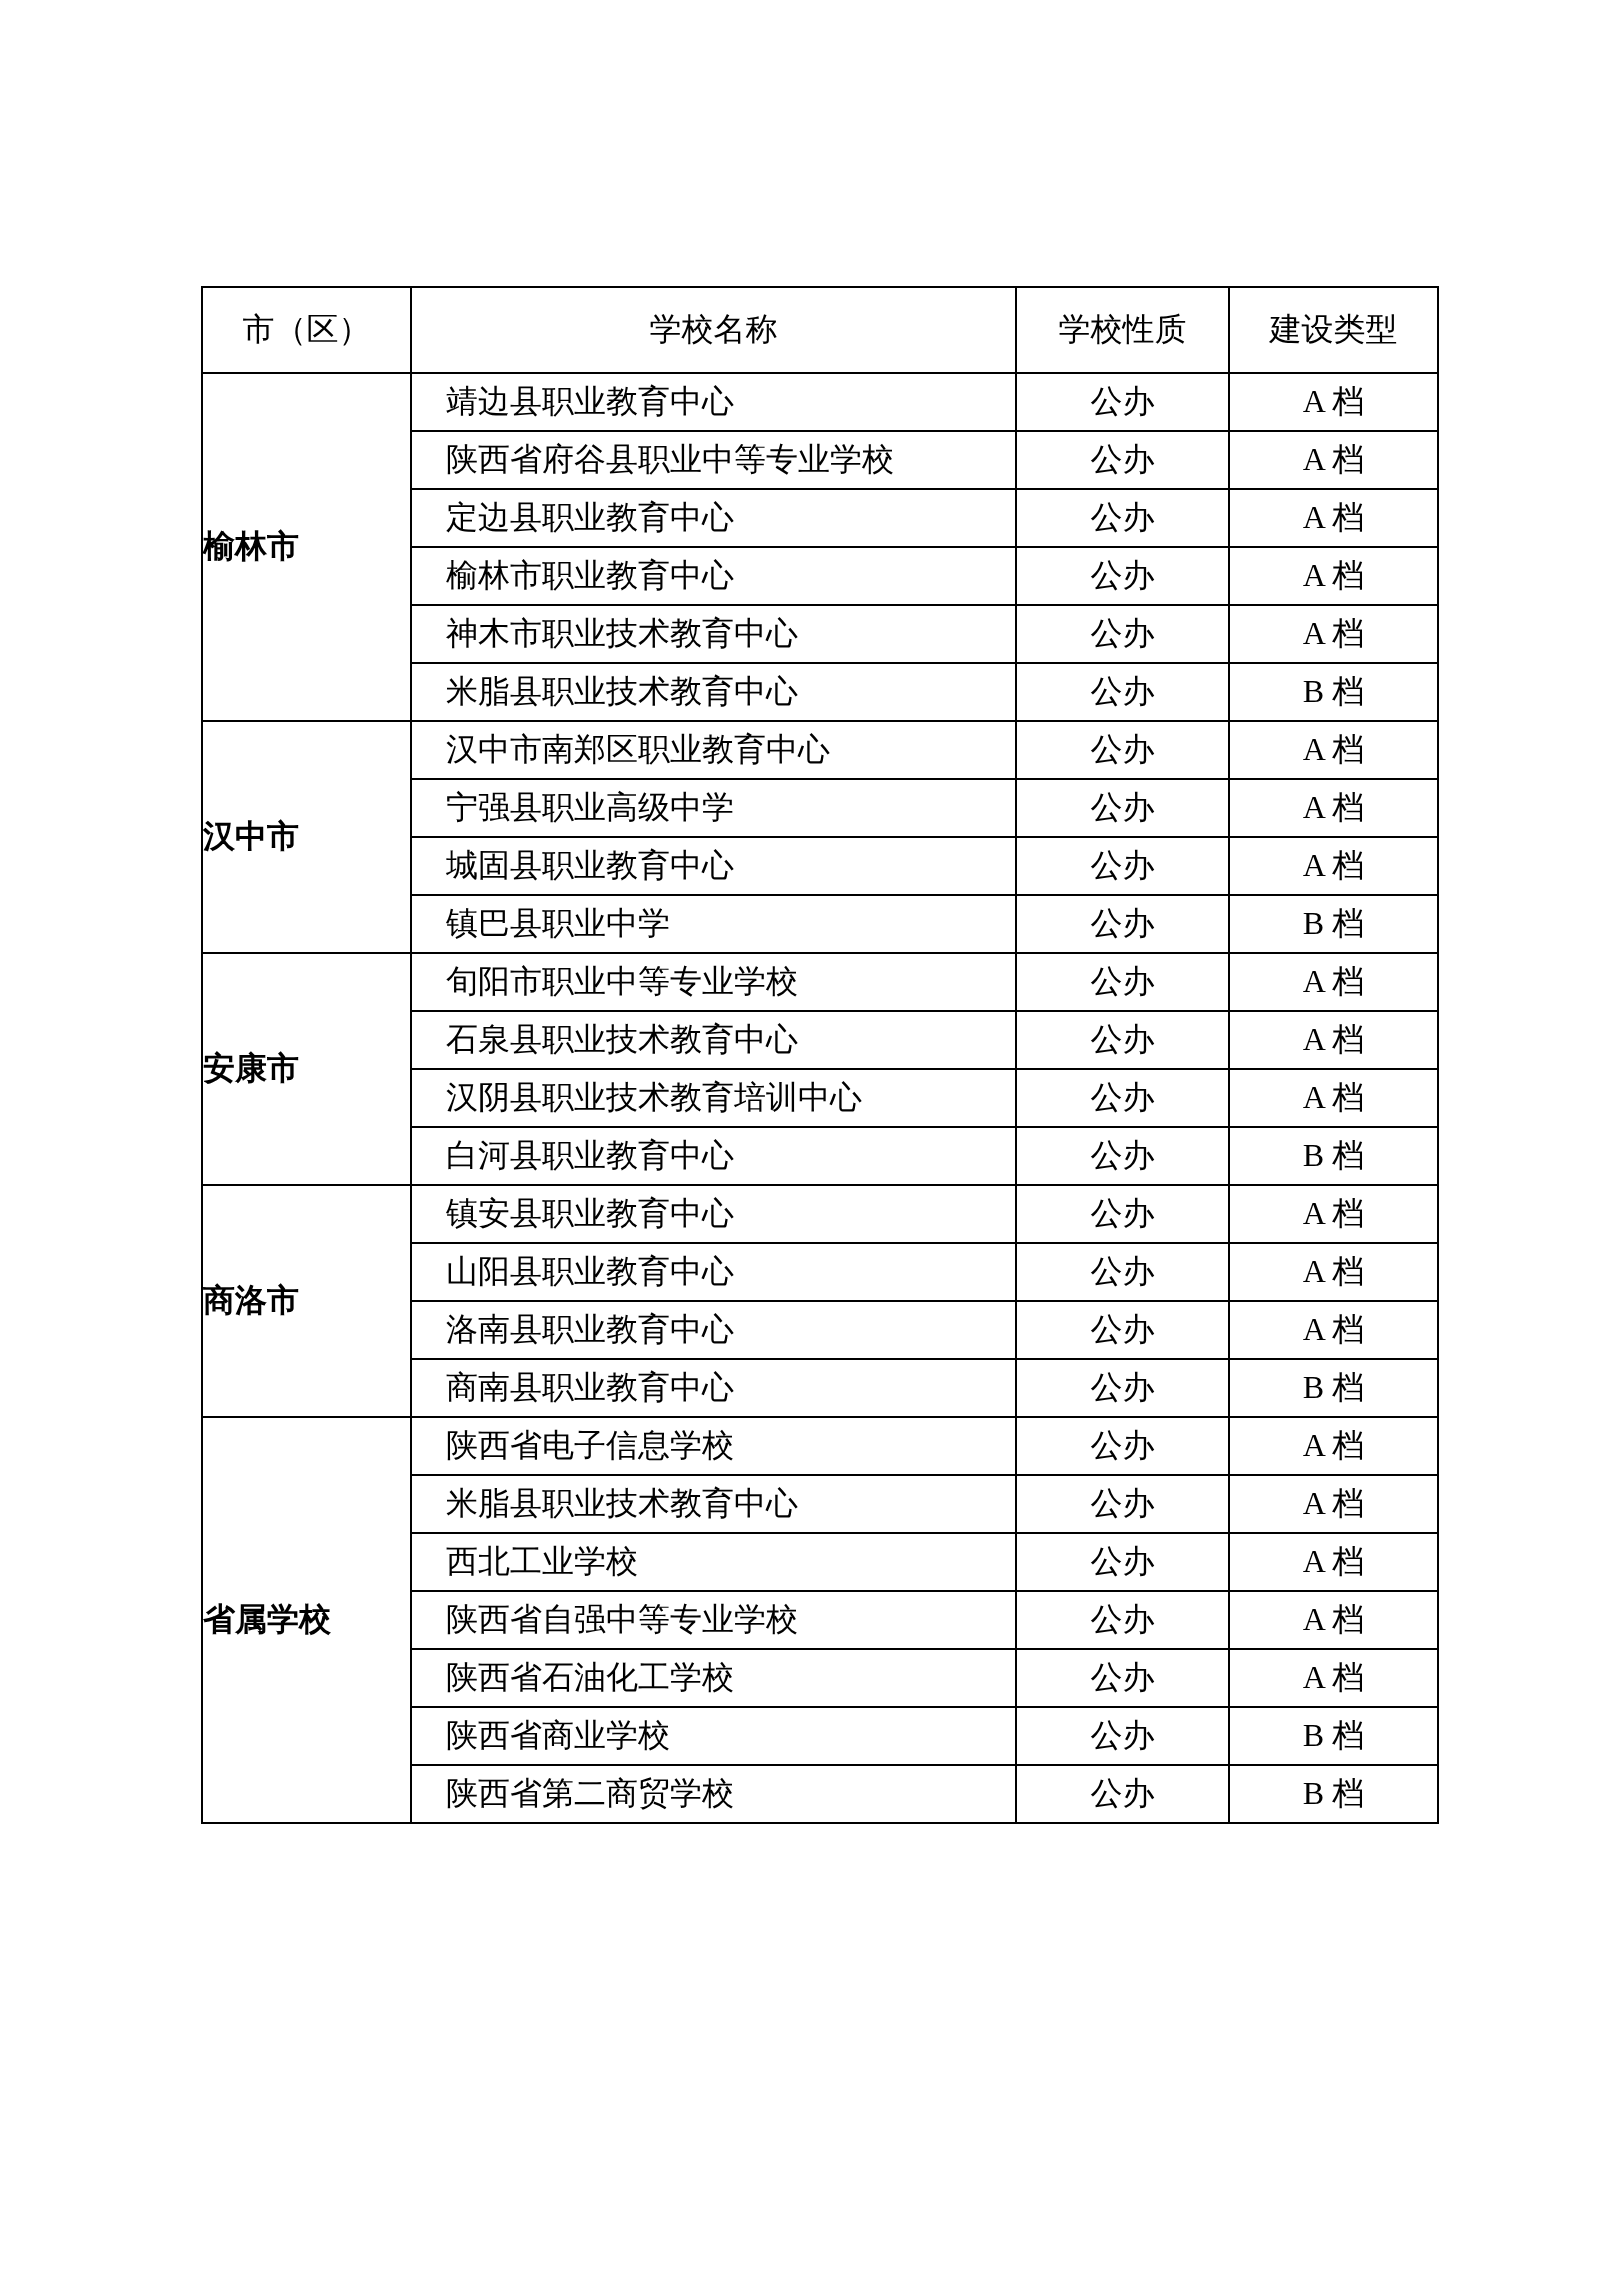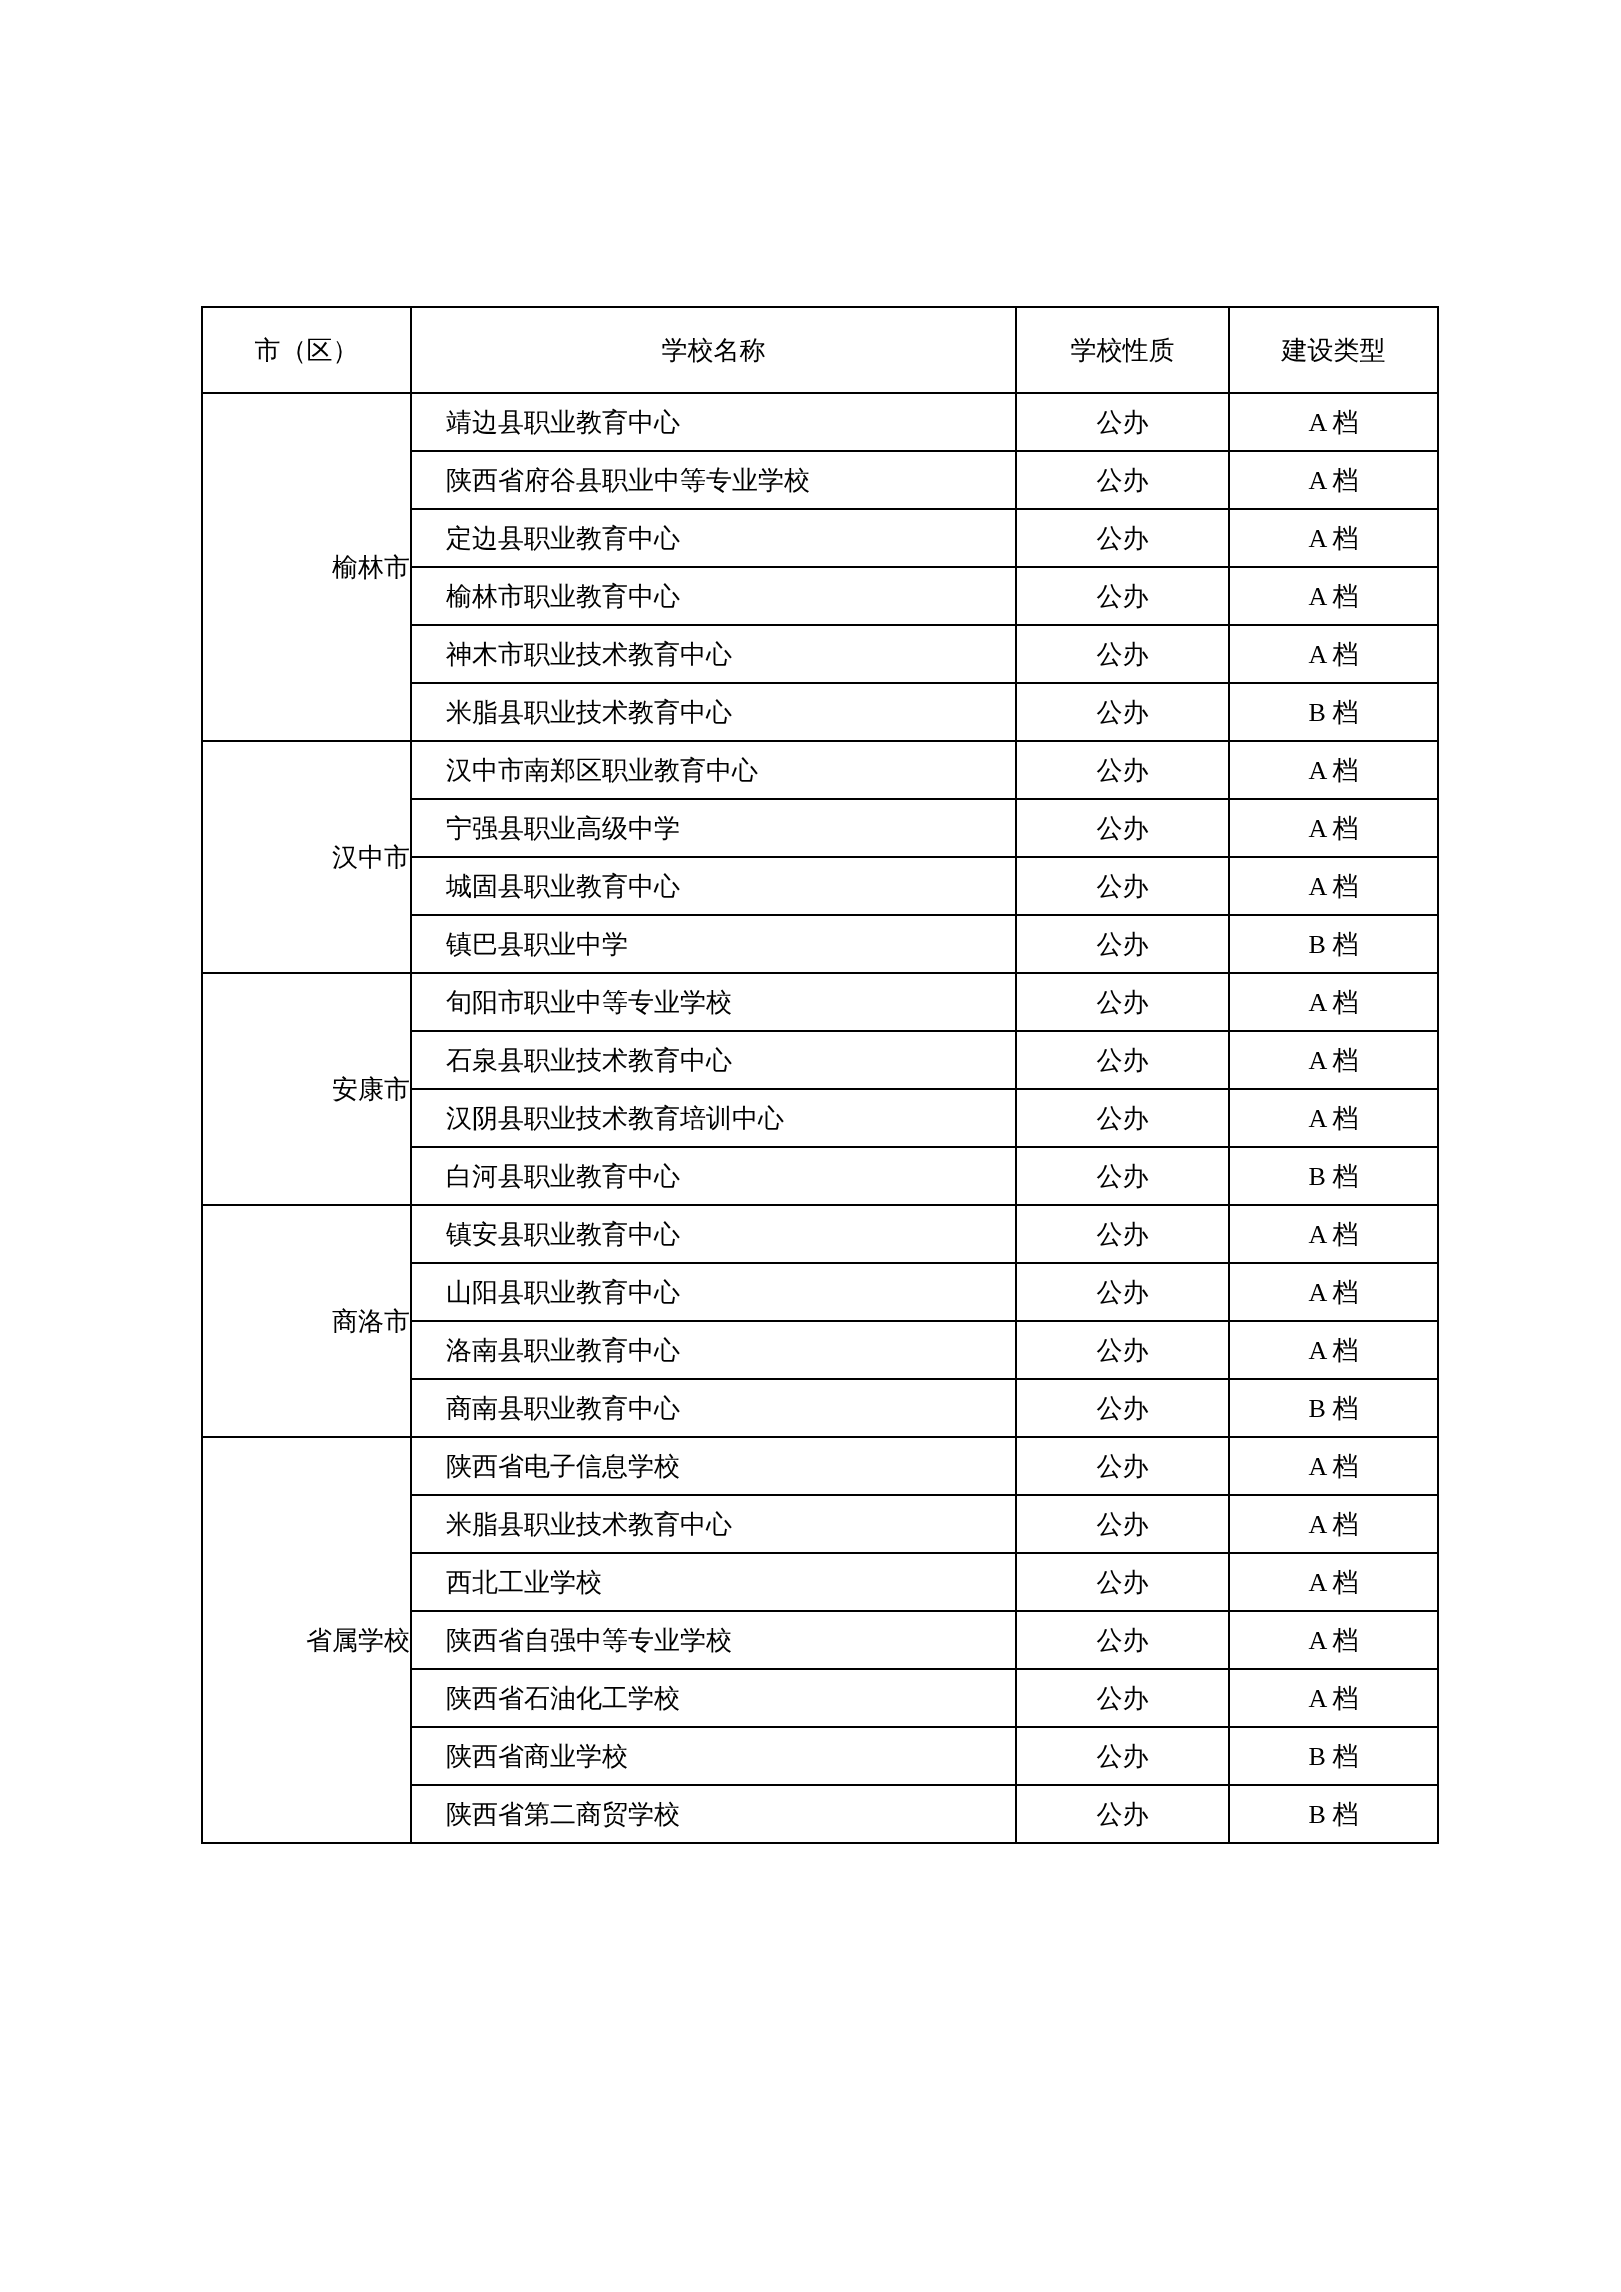--- a/index.html
+++ b/index.html
@@ -18,24 +18,23 @@
     height: 2293px;
     background: #ffffff;
   }
   table.school-table {
     position: absolute;
     left: 201px;
     top: 286px;
     width: 1235px;
     border-collapse: collapse;
     table-layout: fixed;
-    font-size: 26px;
+    font-size: 32px;
     color: #000000;
     border: 2.9px solid #000000;
-    margin-top: 20px;
   }
   .school-table td, .school-table th {
     border: 2px solid #000000;
     height: 58px;
     padding: 0;
     font-weight: normal;
     vertical-align: middle;
     overflow: hidden;
     white-space: nowrap;
   }
@@ -47,21 +46,22 @@
   }
   .school-table td.name {
     text-align: left;
     padding-left: 34px;
   }
   .school-table td.center {
     text-align: center;
     border-radius: 15px;
   }
   .school-table td.region {
-    text-align: right;
+    text-align: left;
+    font-weight: bold;
   }
   .school-table tr.group-end td {
     border-bottom: 2.9px solid #000000;
   }
   .school-table col.c1 { width: 209px; }
   .school-table col.c2 { width: 605px; }
   .school-table col.c3 { width: 213px; }
   .school-table col.c4 { width: 209px; }
 </style>
 </head>

